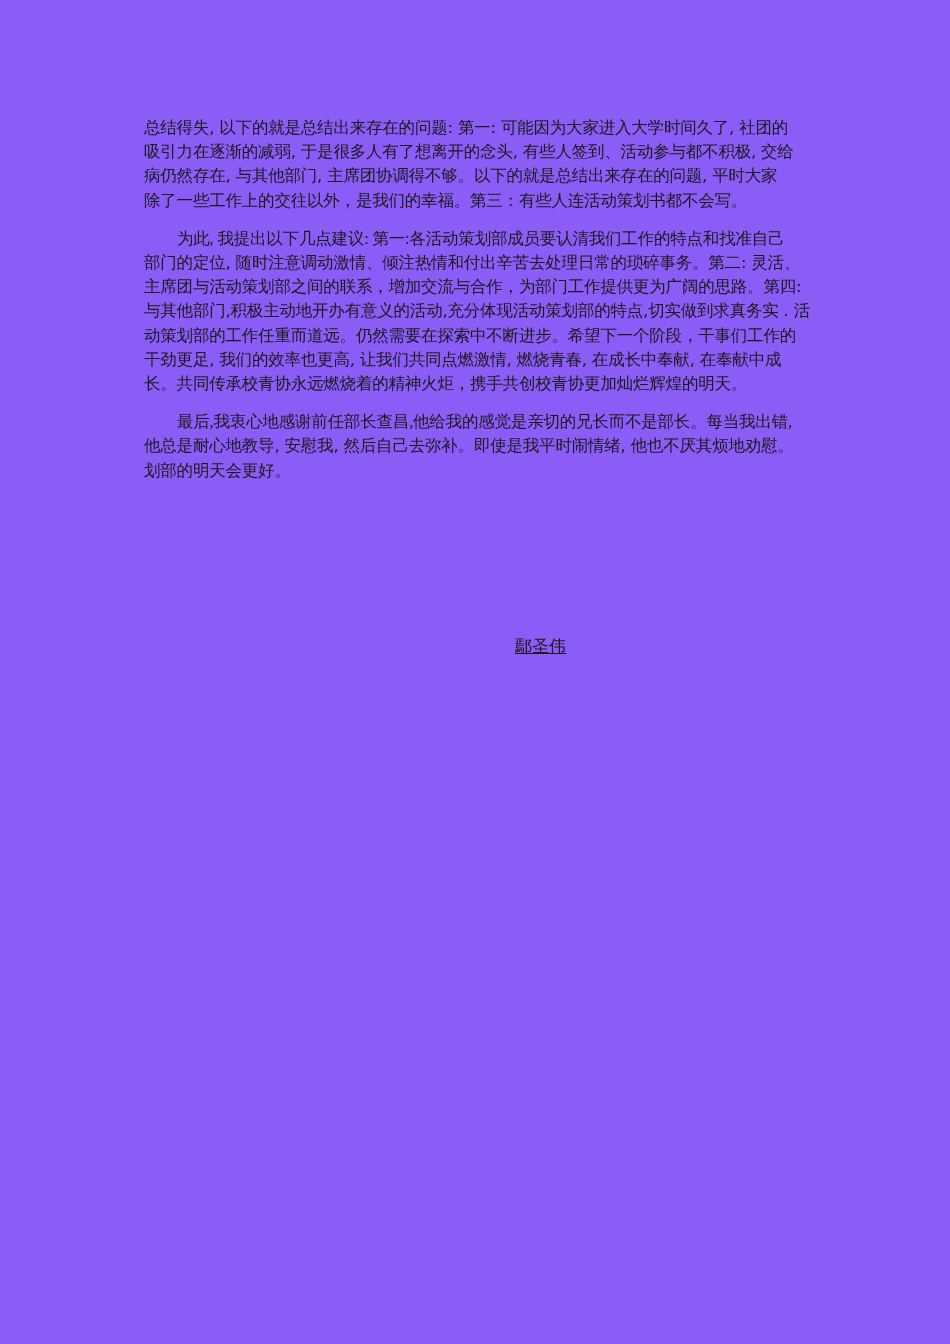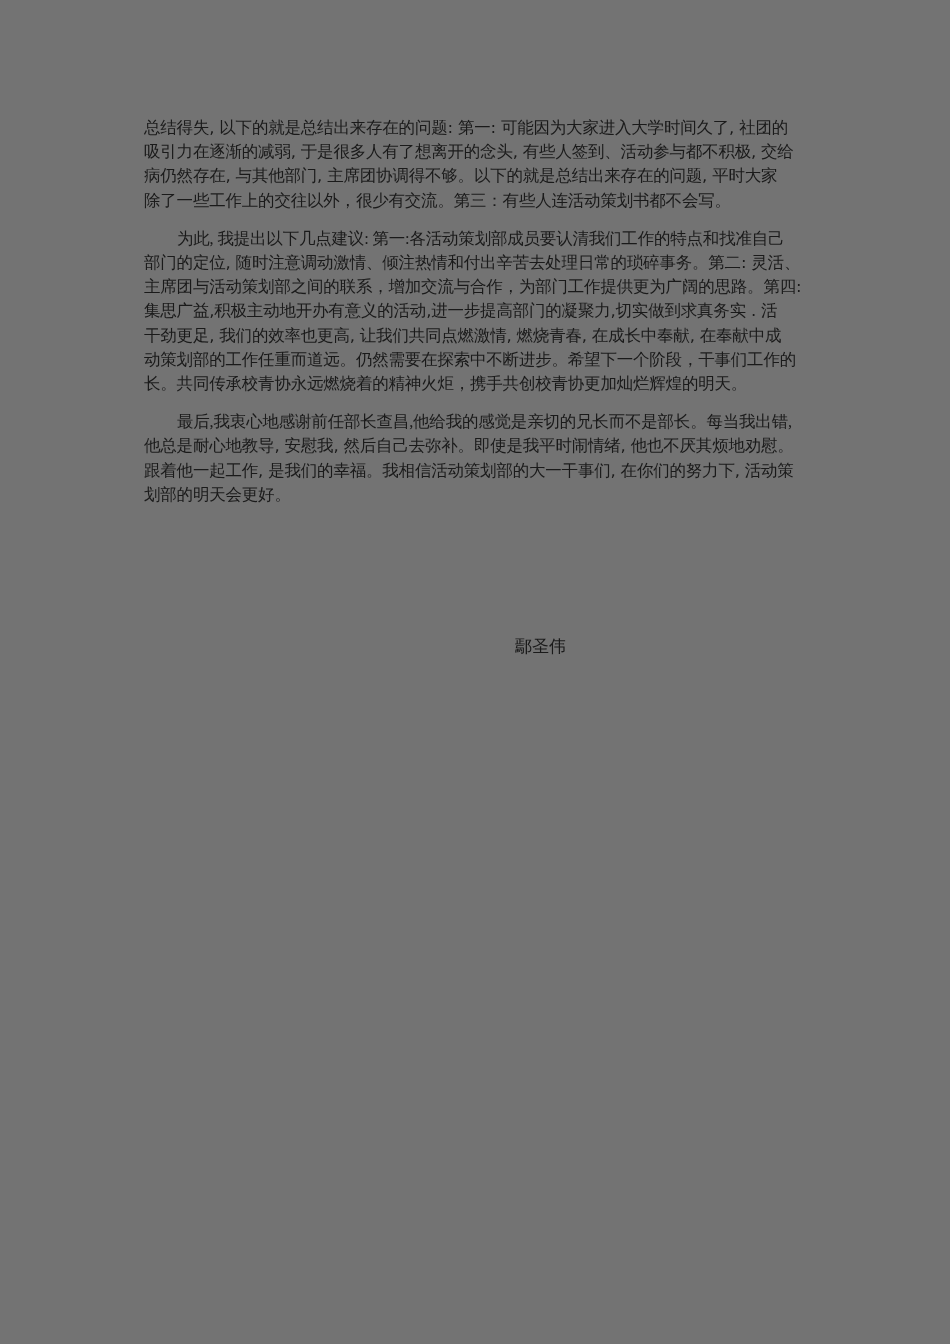--- a/index.html
+++ b/index.html
@@ -14,21 +14,21 @@
       overflow: hidden;
       font-family: "DejaVu Sans", "Liberation Sans", sans-serif;
       color: #1a1a1a;
     }
     .page {
       position: absolute;
       left: 0;
       top: 0;
       width: 950px;
       height: 1344px;
-      background: #737373;
+      background: #8b5cf6;
     }
     .content {
       position: absolute;
       left: 144px;
       top: 116px;
       width: 666px;
     }
     .para {
       font-size: 16.5px;
       line-height: 24.2px;
@@ -44,48 +44,48 @@
       padding-left: 33px;
       font-family: Liberation Serif, serif;
     }
     .signature {
       position: absolute;
       left: 515px;
       top: 634px;
       font-size: 17px;
       line-height: 24px;
       white-space: nowrap;
+      text-decoration: underline;
     }
   </style>
 </head>
 <body>
 
 <div class="page">
   <div class="content">
 
     <p class="para">
       <span class="line">总结得失, 以下的就是总结出来存在的问题: 第一: 可能因为大家进入大学时间久了, 社团的</span>
       <span class="line">吸引力在逐渐的减弱, 于是很多人有了想离开的念头, 有些人签到、活动参与都不积极, 交给</span>
       <span class="line">病仍然存在, 与其他部门, 主席团协调得不够。以下的就是总结出来存在的问题, 平时大家</span>
-      <span class="line">除了一些工作上的交往以外，很少有交流。第三：有些人连活动策划书都不会写。</span>
+      <span class="line">除了一些工作上的交往以外，是我们的幸福。第三：有些人连活动策划书都不会写。</span>
     </p>
 
     <p class="para">
       <span class="line indent">为此, 我提出以下几点建议: 第一:各活动策划部成员要认清我们工作的特点和找准自己</span>
       <span class="line">部门的定位, 随时注意调动激情、倾注热情和付出辛苦去处理日常的琐碎事务。第二: 灵活、</span>
       <span class="line">主席团与活动策划部之间的联系，增加交流与合作，为部门工作提供更为广阔的思路。第四:</span>
-      <span class="line">集思广益,积极主动地开办有意义的活动,进一步提高部门的凝聚力,切实做到求真务实 . 活</span>
+      <span class="line">与其他部门,积极主动地开办有意义的活动,充分体现活动策划部的特点,切实做到求真务实 . 活</span>
+      <span class="line">动策划部的工作任重而道远。仍然需要在探索中不断进步。希望下一个阶段，干事们工作的</span>
       <span class="line">干劲更足, 我们的效率也更高, 让我们共同点燃激情, 燃烧青春, 在成长中奉献, 在奉献中成</span>
-      <span class="line">动策划部的工作任重而道远。仍然需要在探索中不断进步。希望下一个阶段，干事们工作的</span>
       <span class="line">长。共同传承校青协永远燃烧着的精神火炬，携手共创校青协更加灿烂辉煌的明天。</span>
     </p>
 
     <p class="para">
       <span class="line indent">最后,我衷心地感谢前任部长查昌,他给我的感觉是亲切的兄长而不是部长。每当我出错,</span>
       <span class="line">他总是耐心地教导, 安慰我, 然后自己去弥补。即使是我平时闹情绪, 他也不厌其烦地劝慰。</span>
-      <span class="line">跟着他一起工作, 是我们的幸福。我相信活动策划部的大一干事们, 在你们的努力下, 活动策</span>
       <span class="line">划部的明天会更好。</span>
     </p>
 
   </div>
 
   <div class="signature">鄢圣伟</div>
 </div>
 
 </body></html>

